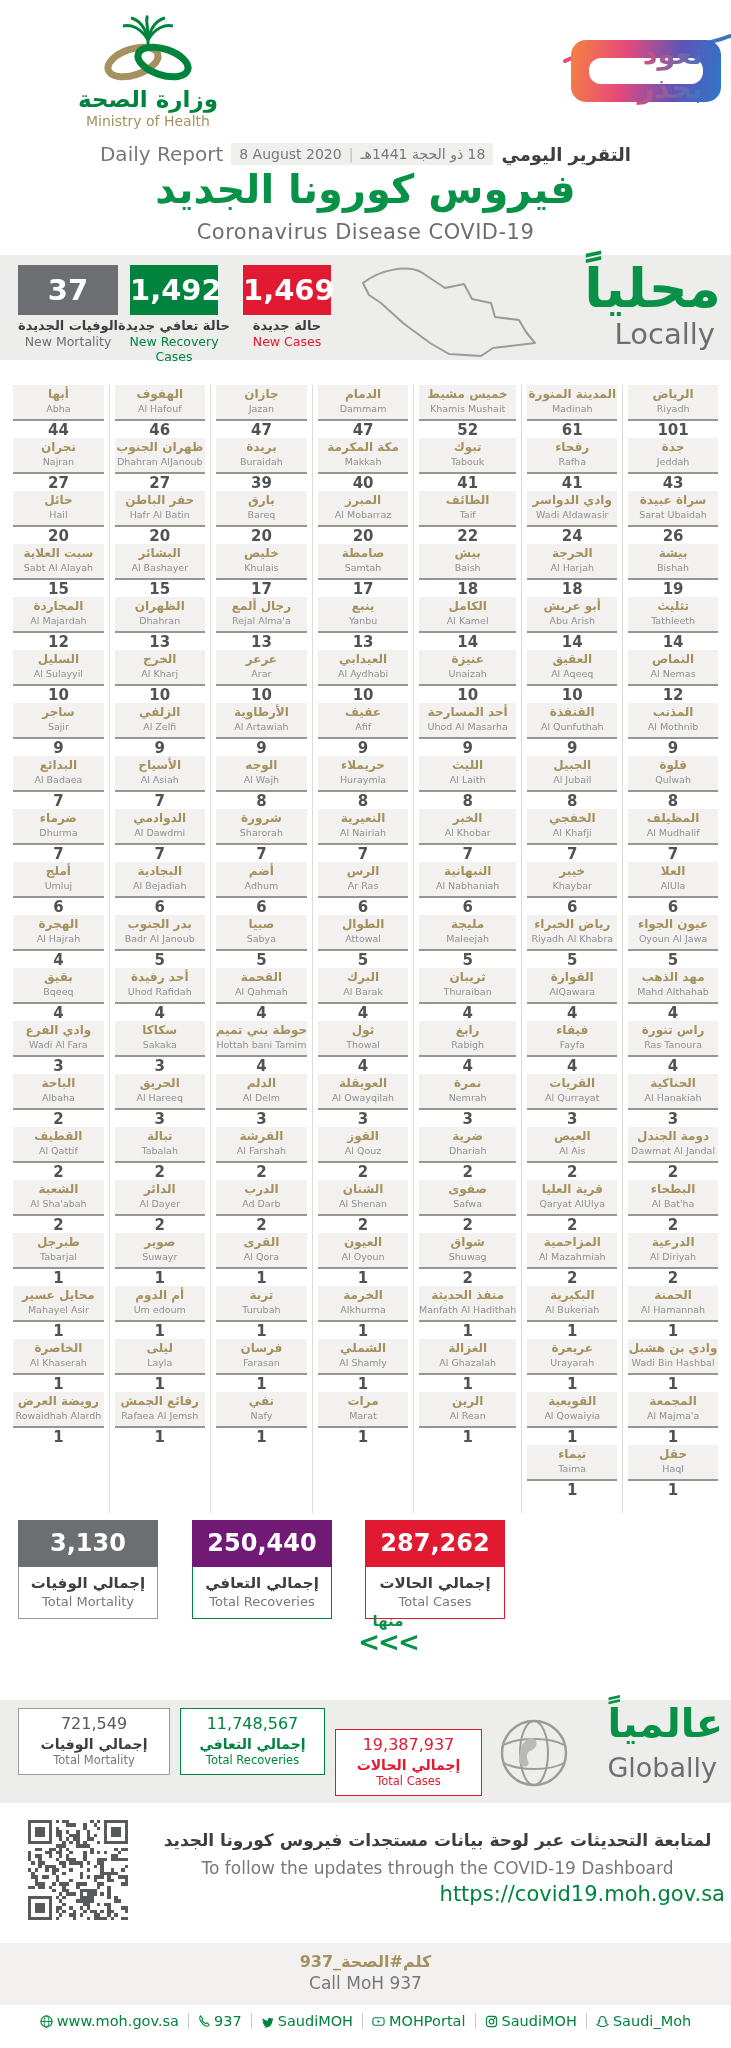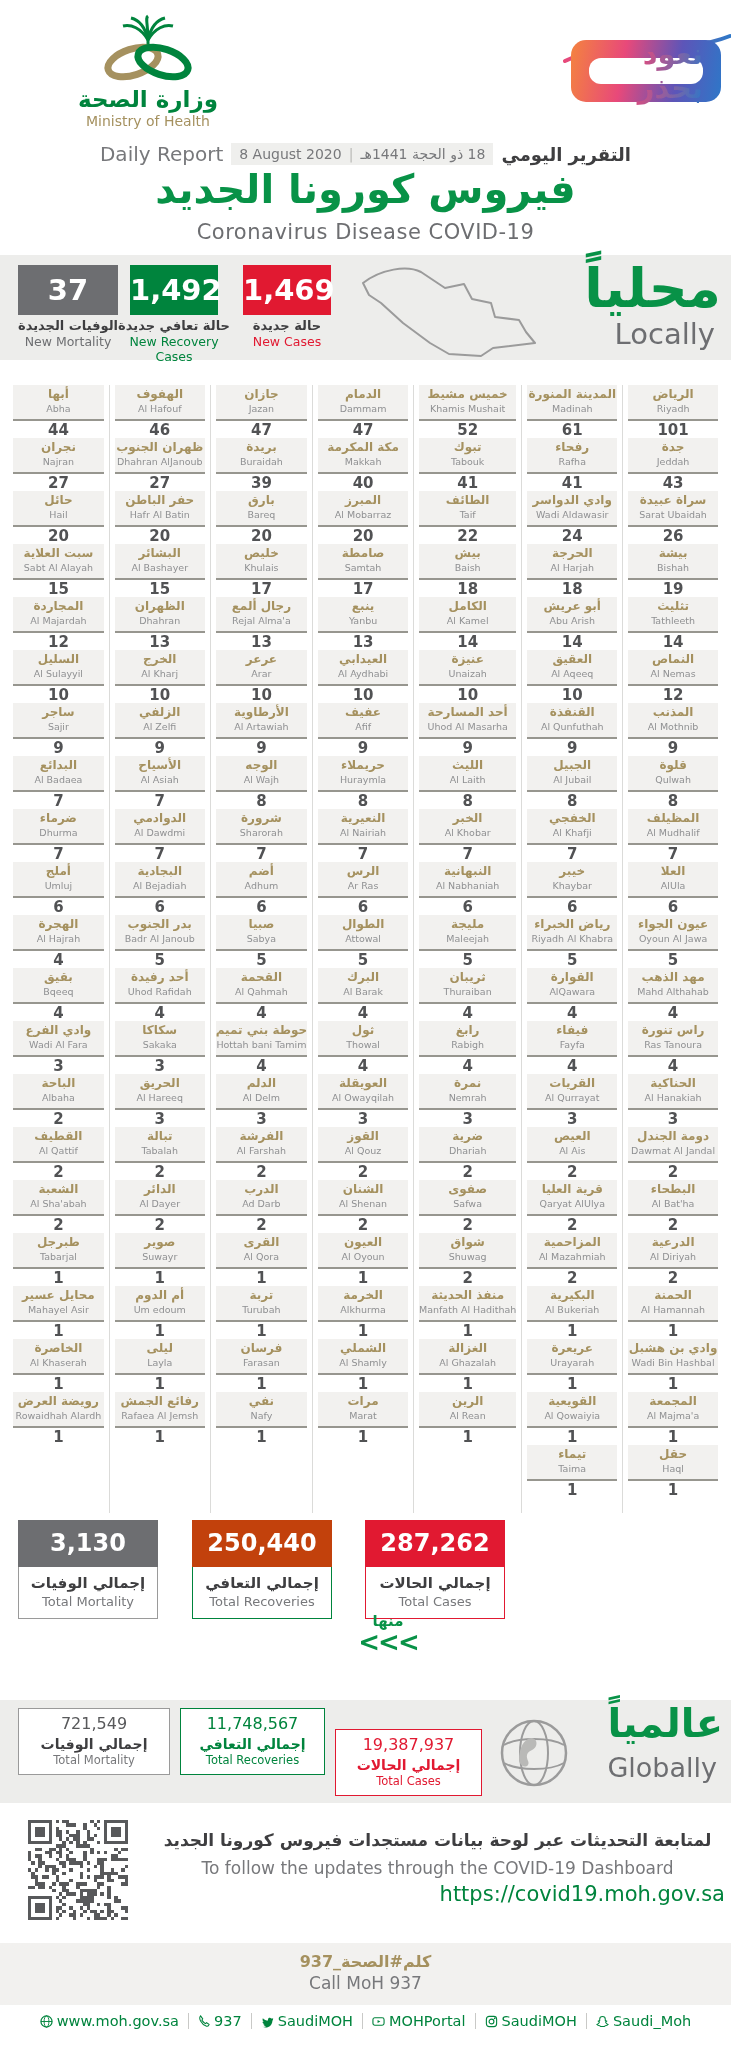--- a/index.html
+++ b/index.html
@@ -1164,21 +1164,21 @@
     </div>
 
   <div class="tot-box" style="left:18px;top:1520px;">
     <div class="tot-head" style="background:#6D6E71;">3,130</div>
     <div class="tot-body" style="border-color:#9a9a9a;">
       <div class="tot-ar" dir="rtl">إجمالي الوفيات</div>
       <div class="tot-en">Total Mortality</div>
     </div>
   </div>
   <div class="tot-box" style="left:192px;top:1520px;">
-    <div class="tot-head" style="background:#c2410c;">250,440</div>
+    <div class="tot-head" style="background:#701a75;">250,440</div>
     <div class="tot-body" style="border-color:#00843D;">
       <div class="tot-ar" dir="rtl">إجمالي التعافي</div>
       <div class="tot-en">Total Recoveries</div>
     </div>
   </div>
   <div class="tot-box" style="left:365px;top:1520px;">
     <div class="tot-head" style="background:#E11931;">287,262</div>
     <div class="tot-body" style="border-color:#E11931;">
       <div class="tot-ar" dir="rtl">إجمالي الحالات</div>
       <div class="tot-en">Total Cases</div>

